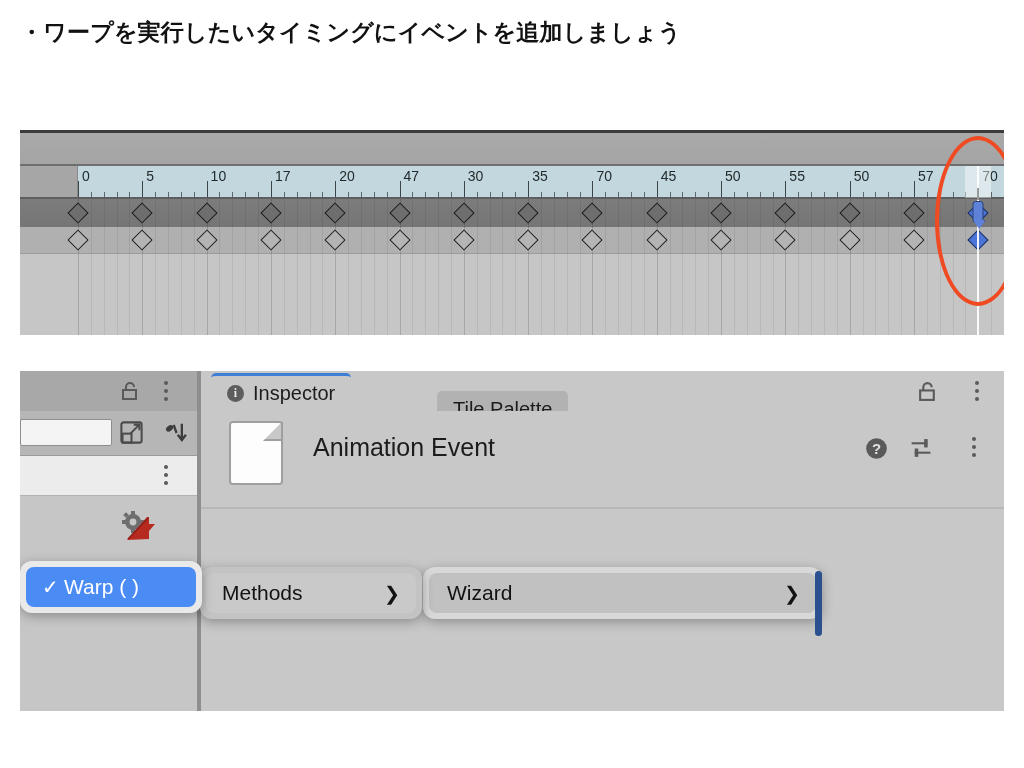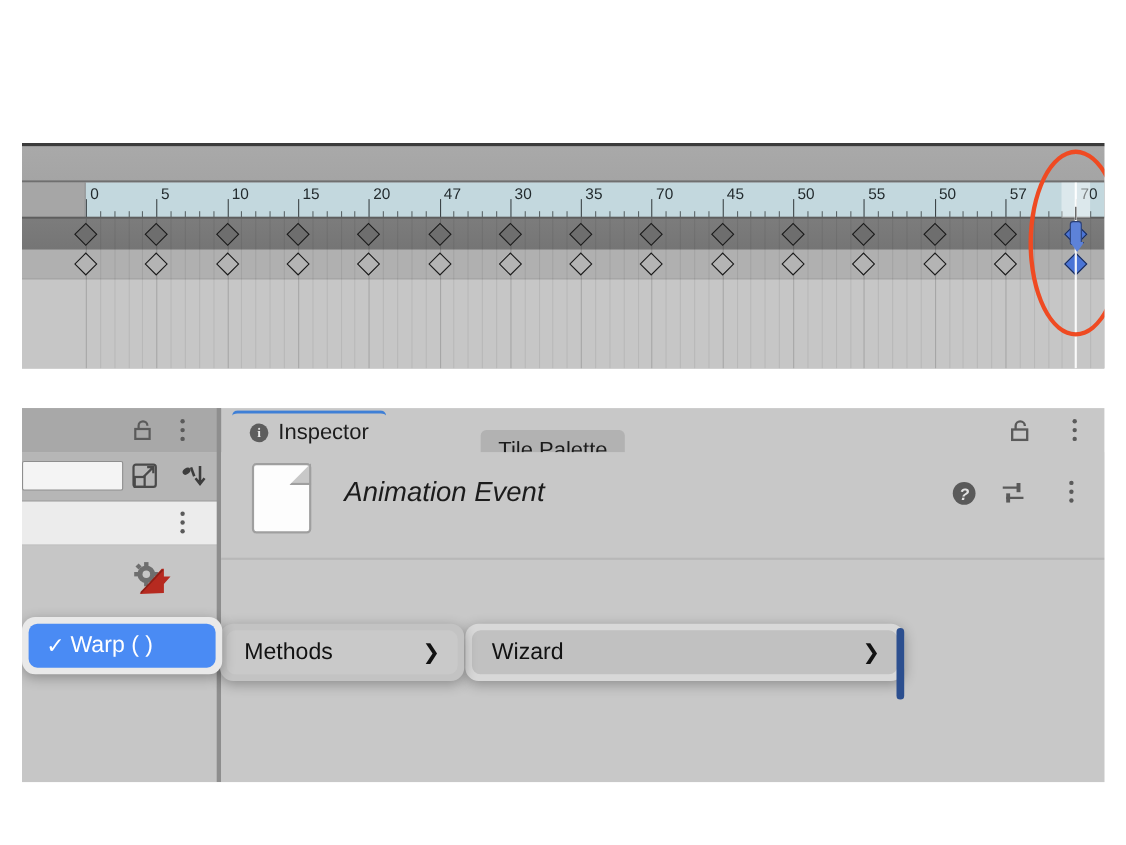--- a/index.html
+++ b/index.html
@@ -105,21 +105,21 @@
          padding: 0 16px; font-size: 20px; color: #1c1c1c; border-radius: 5px 5px 0 0; }
   .tab.active { background: #c8c8c8; border-top: 3px solid #3e7fd6; top: 2px; height: 38px; }
   .tab.inactive { background: #b2b2b2; }
   .info-badge { width: 17px; height: 17px; border-radius: 50%; background: #5d5d5d;
                 color: #e8e8e8; font-size: 12px; font-weight: bold; display: flex;
                 align-items: center; justify-content: center; margin-right: 9px;
                 font-family: "Liberation Serif", serif; }
 
   
   .insp-body { position: absolute; left: 181px; top: 40px; right: 0; bottom: 0; background: #c8c8c8; }
-  .insp-header { position: absolute; left: 0; top: 0; width: 100%; height: 82px; font-style: italic; }
+  .insp-header { position: absolute; left: 0; top: 0; width: 100%; height: 82px; }
   .doc-icon { position: absolute; left: 28px; top: 10px; width: 54px; height: 64px;
               background: #fdfdfd; border: 2px solid #9f9f9f; border-radius: 4px; }
   .doc-icon::after { content: ""; position: absolute; right: -2px; top: -2px;
               width: 18px; height: 18px; background: #c8c8c8;
               border-left: 2px solid #9f9f9f; border-bottom: 2px solid #9f9f9f;
               clip-path: polygon(0 0, 100% 100%, 0 100%);
               transform: scaleX(-1); }
   .insp-title { position: absolute; left: 112px; top: 22px; font-size: 25px; color: #1c1c1c; }
   .insp-sep { position: absolute; left: 0; top: 96px; width: 100%; height: 2px; background: #b8b8b8; }
 
@@ -137,20 +137,21 @@
   .menu.panel2 .menu-item { background: #c9c9c9; justify-content: center; }
   .blue-edge { position: absolute; width: 7px; border-radius: 4px;
                background: #2c4f8f; }
 </style>
 </head>
 <body>
 
 <div id="root">
 
   <div class="heading-block">
+    <div class="heading-line">・ワープを実行したいタイミングにイベントを追加しましょう</div>
   </div>
 
   <div id="timeline">
     <div class="tl-topband"></div>
     <div class="tl-topband-sep"></div>
 
     <div class="tl-rulerrow">
       <div class="tl-rulergutter"></div>
       <div class="tl-ruler" id="ruler">
           <div class="tick major" style="left: 0px;"></div>
@@ -165,21 +166,21 @@
           <div class="tick minor" style="left: 90.0278px;"></div>
           <div class="tick minor" style="left: 102.889px;"></div>
           <div class="tick minor" style="left: 115.75px;"></div>
           <div class="tick major" style="left: 128.611px;"></div>
           <div class="ticklabel" style="left: 132.611px;">10</div>
           <div class="tick minor" style="left: 141.472px;"></div>
           <div class="tick minor" style="left: 154.333px;"></div>
           <div class="tick minor" style="left: 167.194px;"></div>
           <div class="tick minor" style="left: 180.056px;"></div>
           <div class="tick major" style="left: 192.917px;"></div>
-          <div class="ticklabel" style="left: 196.917px;">15</div>
+          <div class="ticklabel" style="left: 196.917px;">17</div>
           <div class="tick minor" style="left: 205.778px;"></div>
           <div class="tick minor" style="left: 218.639px;"></div>
           <div class="tick minor" style="left: 231.5px;"></div>
           <div class="tick minor" style="left: 244.361px;"></div>
           <div class="tick major" style="left: 257.222px;"></div>
           <div class="ticklabel" style="left: 261.222px;">20</div>
           <div class="tick minor" style="left: 270.083px;"></div>
           <div class="tick minor" style="left: 282.944px;"></div>
           <div class="tick minor" style="left: 295.806px;"></div>
           <div class="tick minor" style="left: 308.667px;"></div>

